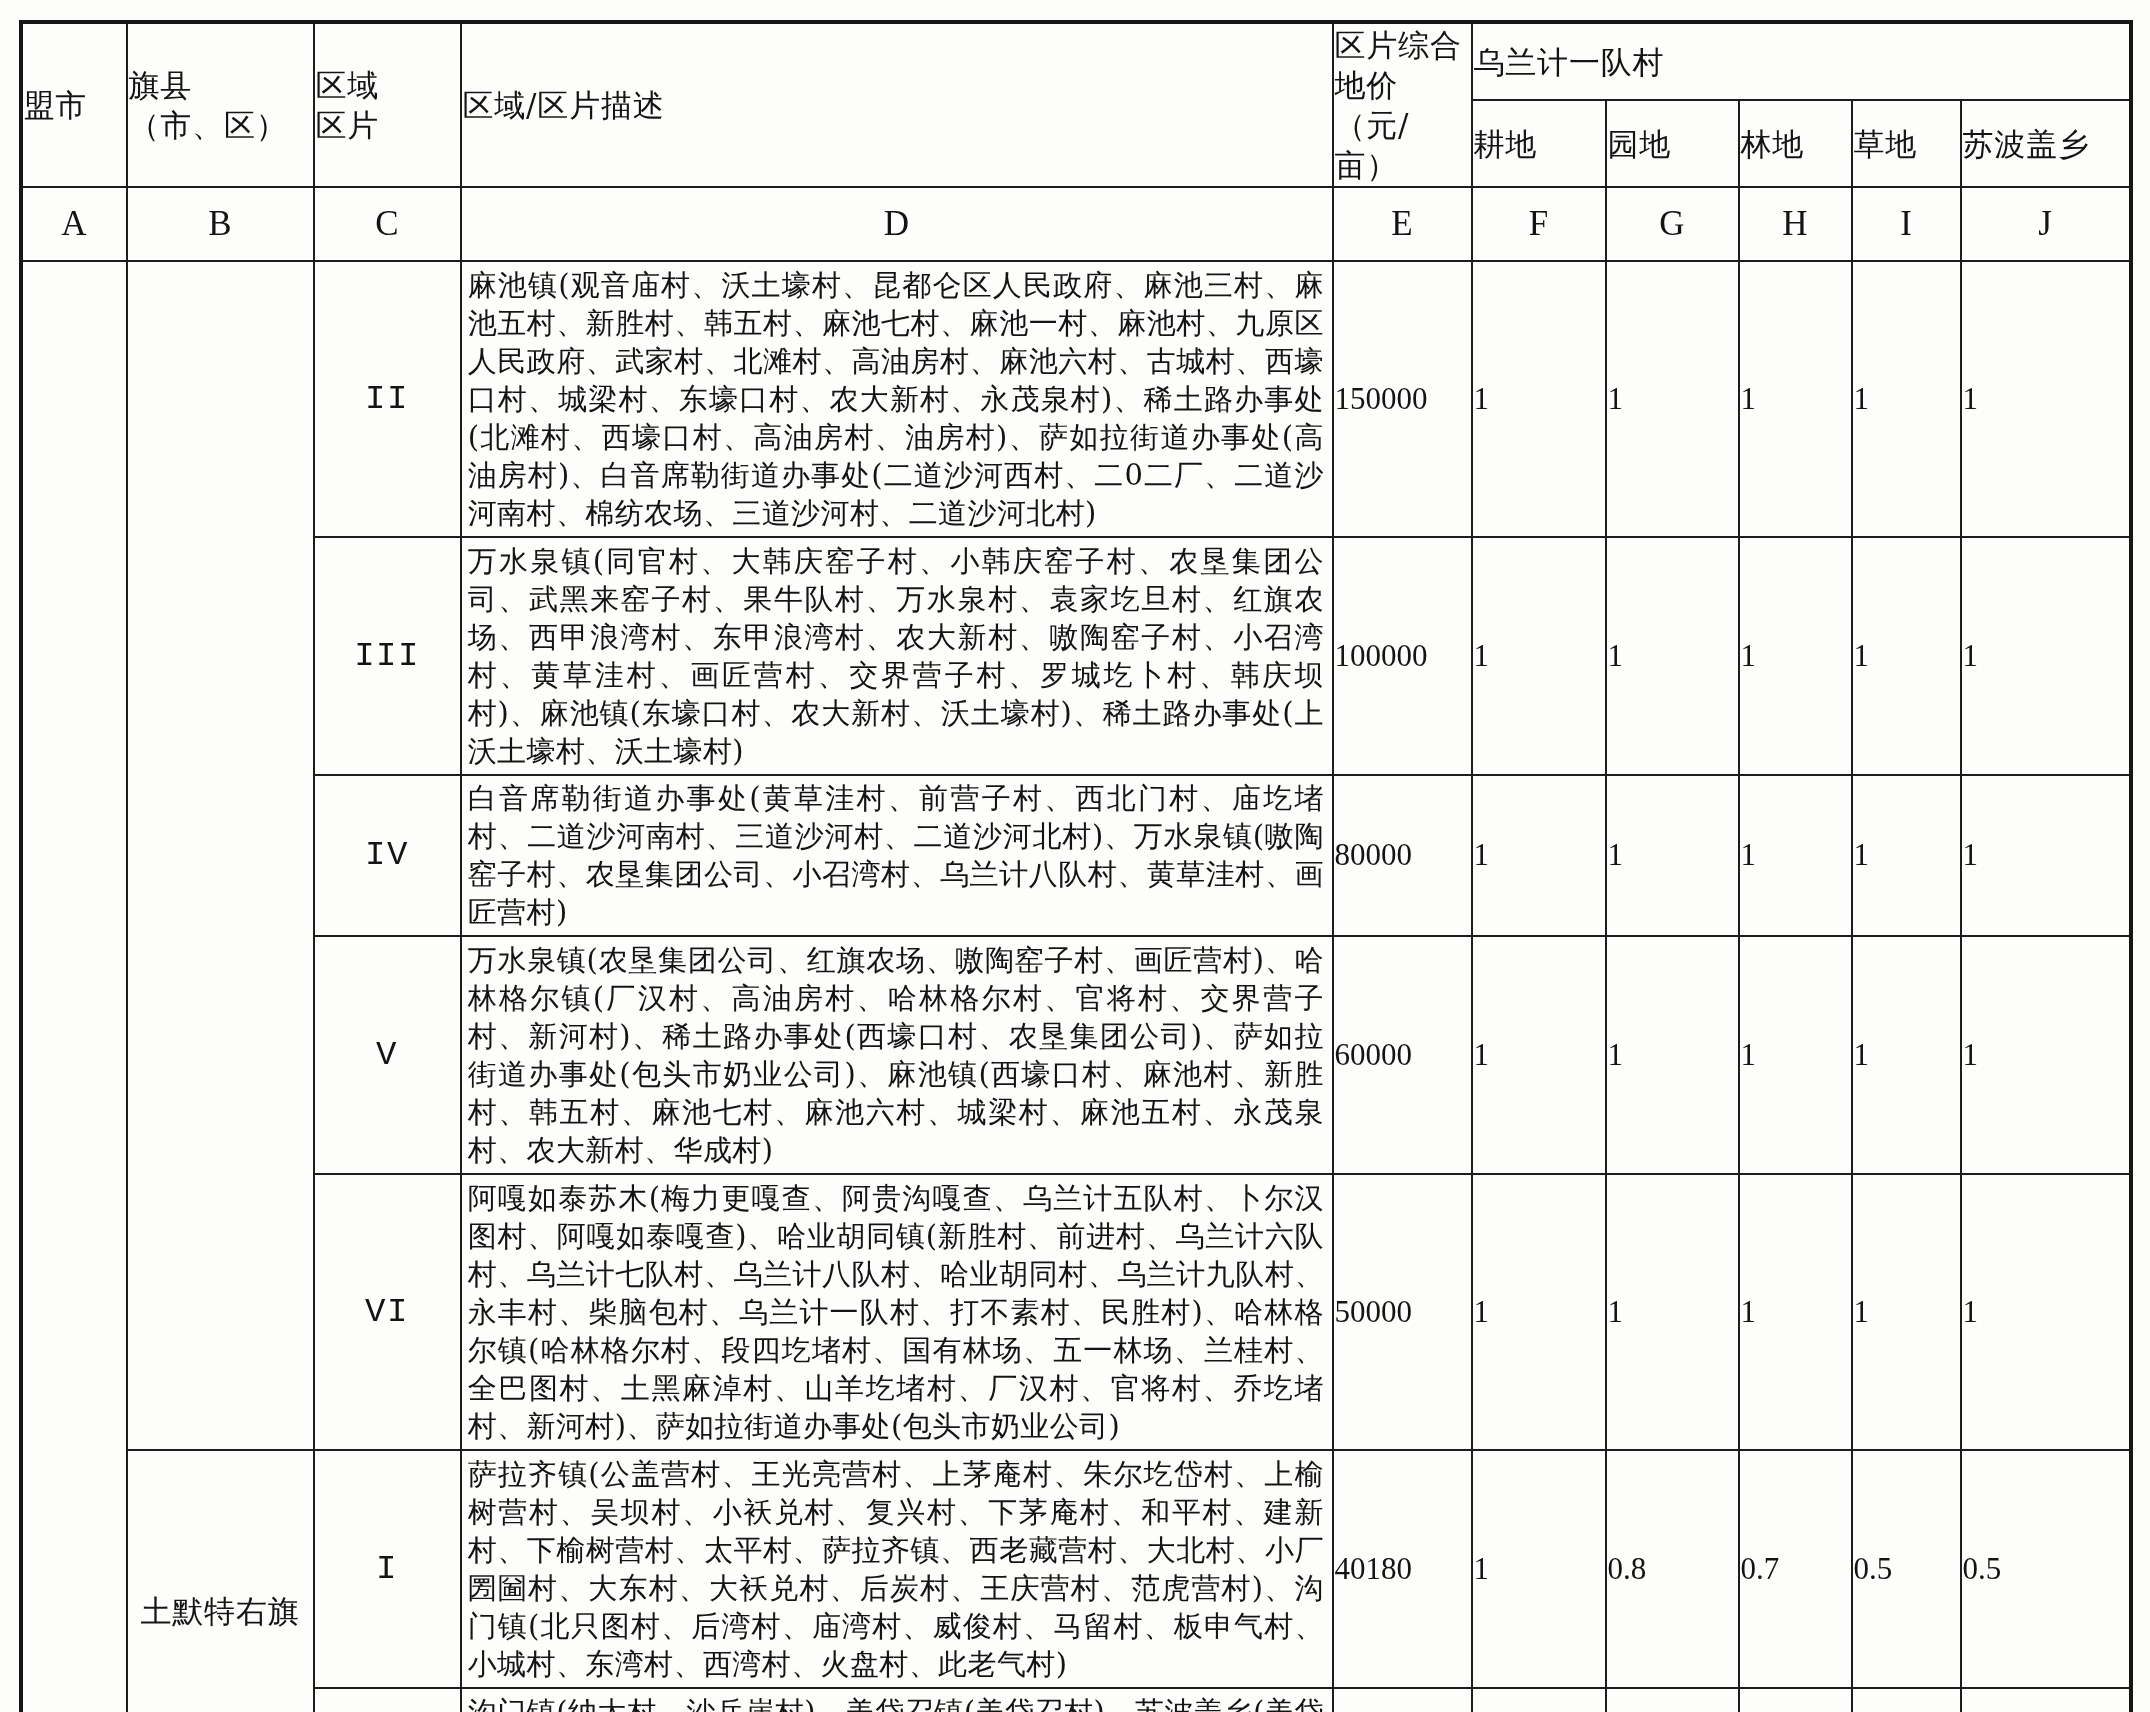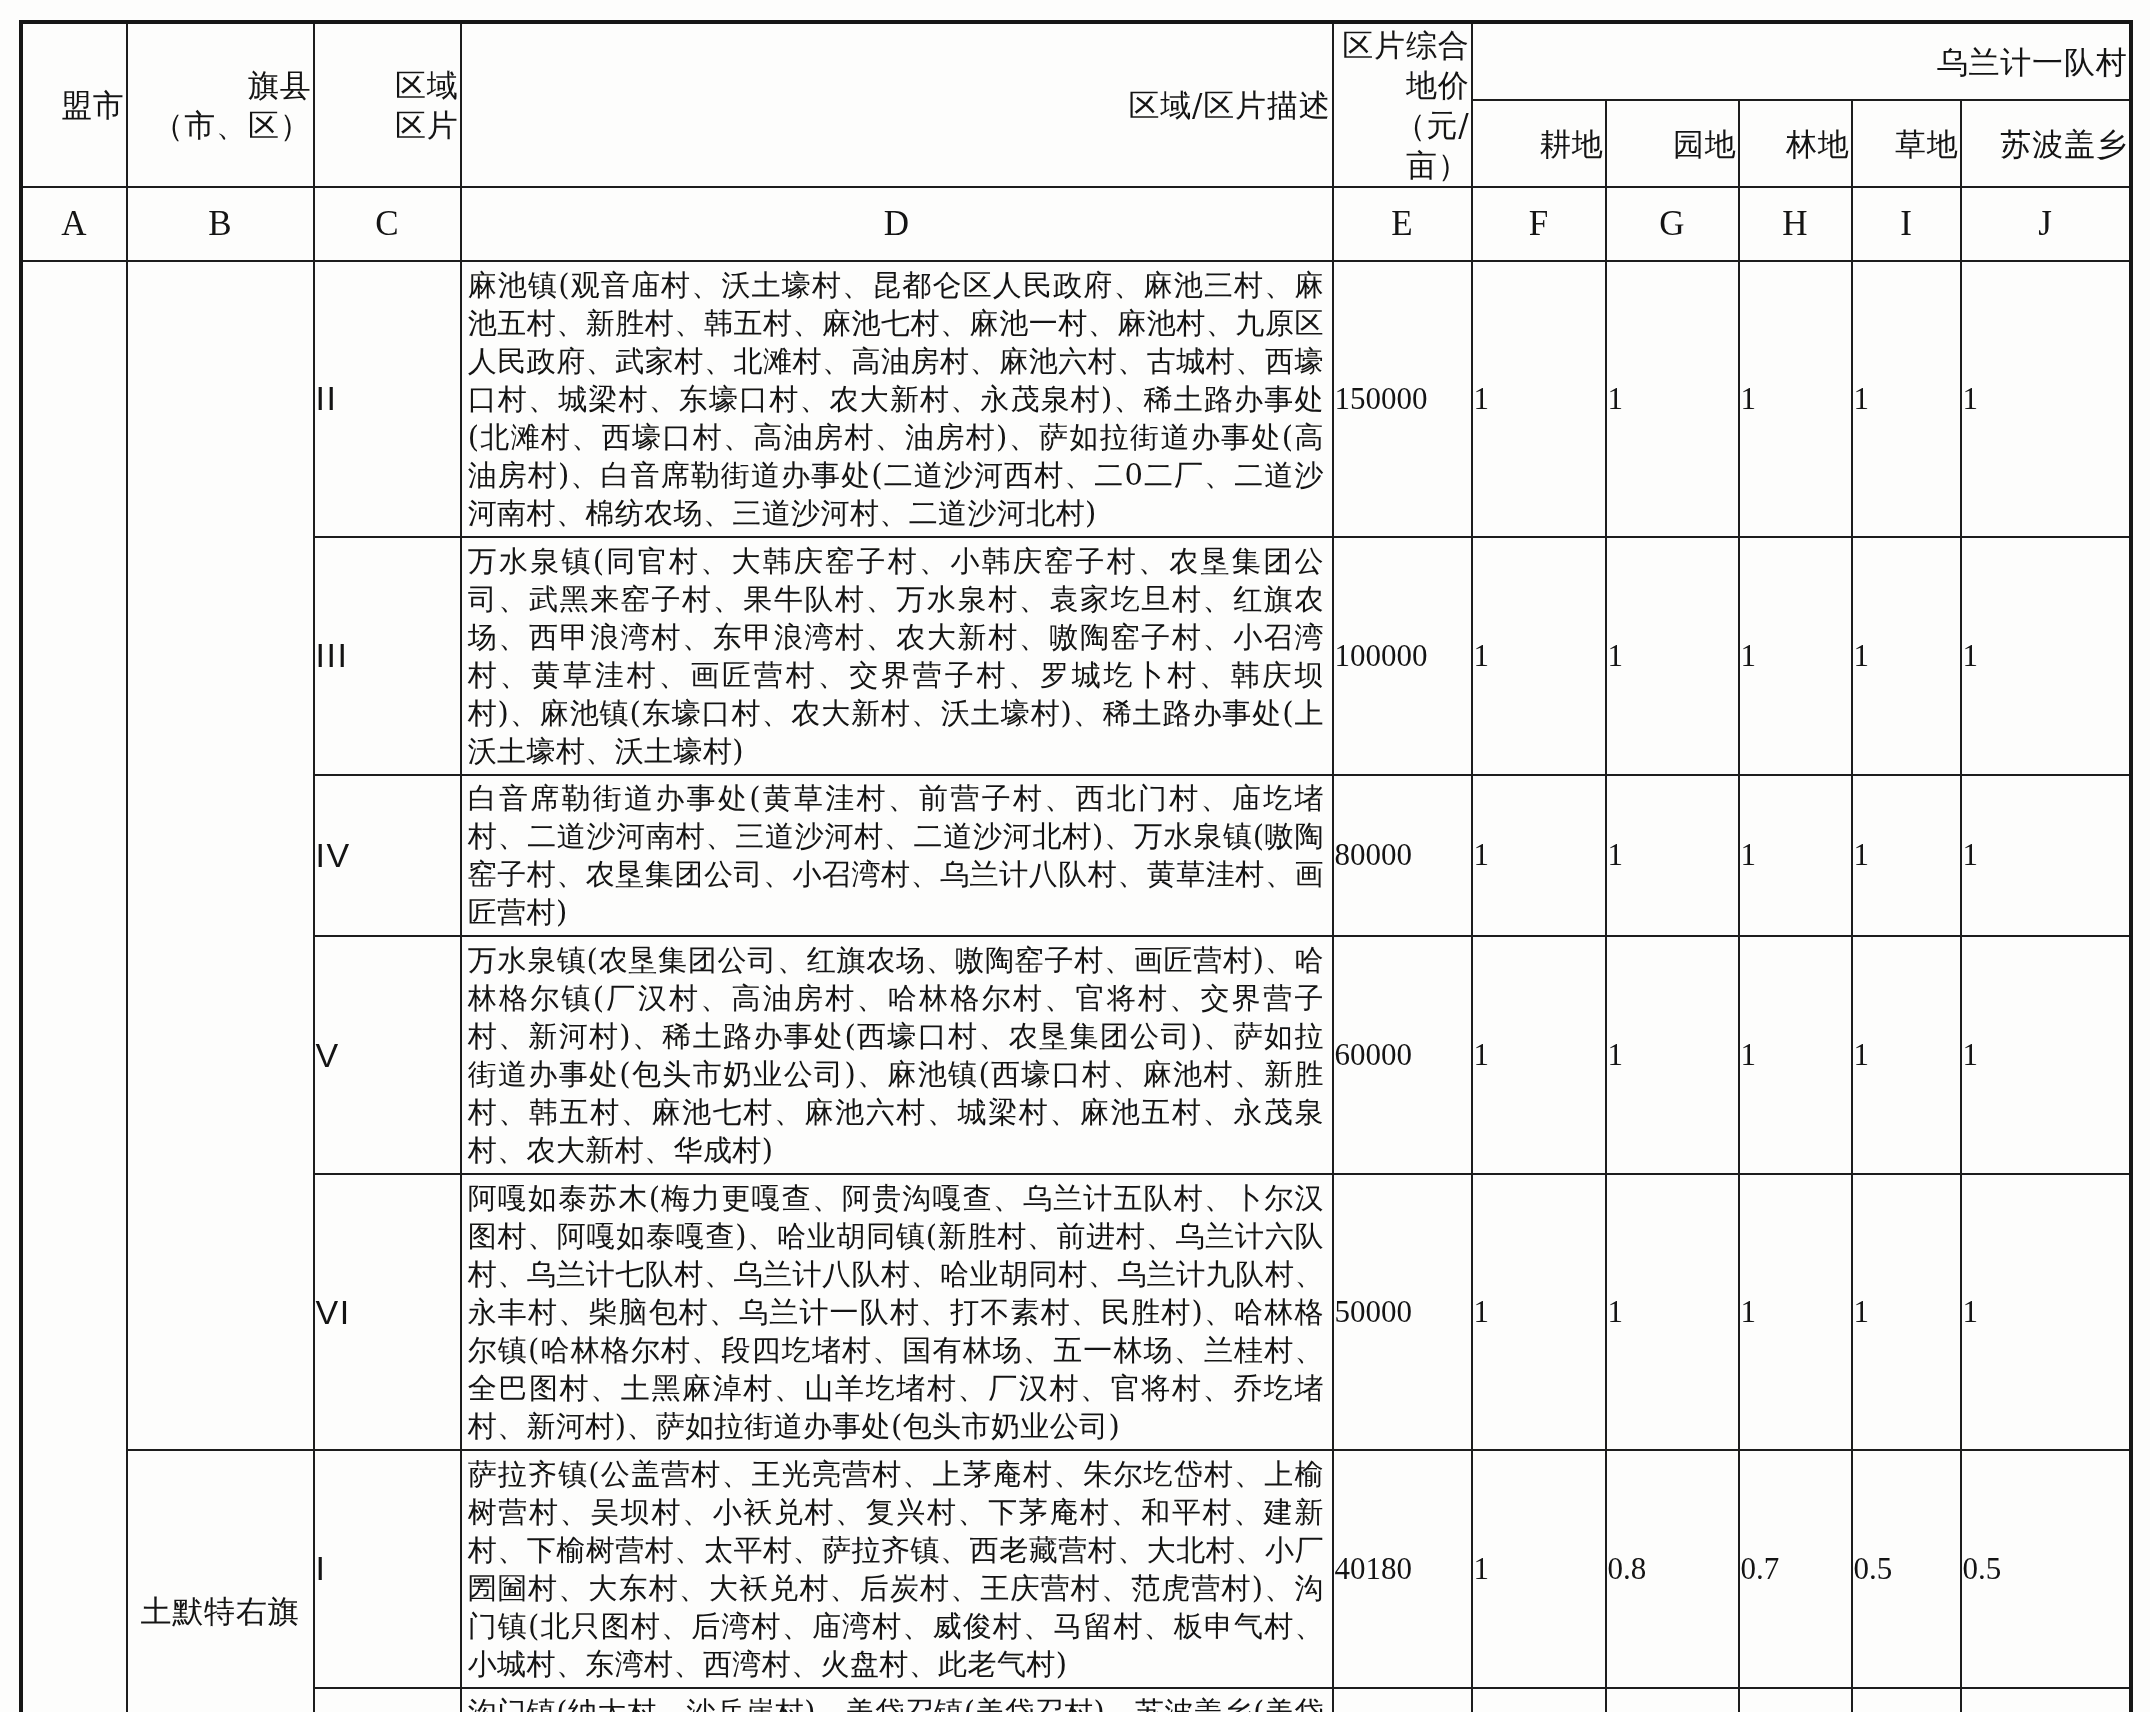--- a/index.html
+++ b/index.html
@@ -43,34 +43,34 @@
   tr.r3{height:150px;}
   tr.r4{height:234px;}
   tr.r5{height:272px;}
   tr.r6{height:231px;}
   tr.r7{height:88px;}
 
   .cjk{
     font-family:"DejaVu Serif","Liberation Serif",serif;
   }
   .hd{
-    text-align:right;
+    text-align:left;
     font-size:31px;
     line-height:40px;
     white-space:pre-line;
     letter-spacing:0.8px;
   }
   .letter{
     text-align:center;
     font-family:"Liberation Serif","DejaVu Serif",serif;
     font-size:35px;
   }
   .zone{
-    text-align:left;
-    font-family:Liberation Sans, sans-serif;
+    text-align:center;
+    font-family:Liberation Mono, monospace;
     font-size:34px;
     letter-spacing:1.5px;
   }
   .desc{
     font-size:29px;
     line-height:38px;
     padding:3.9px 7.7px 3.9px 6.2px;
     text-align:justify;
     letter-spacing:0.4px;
     margin-top:40px;

